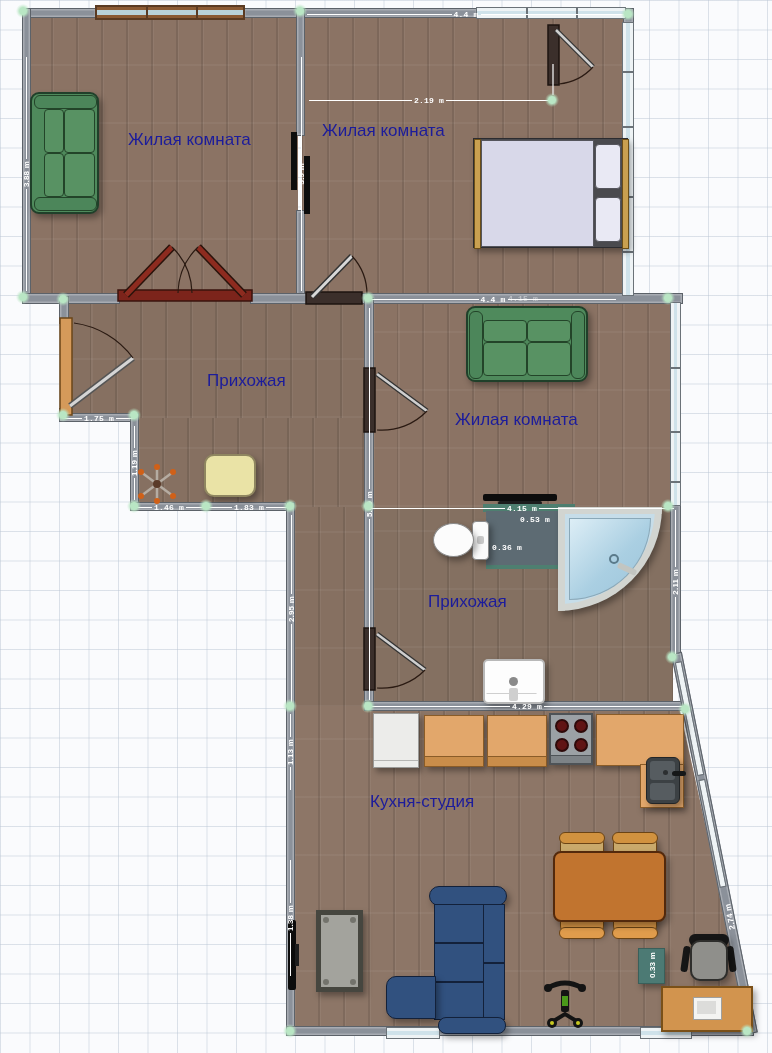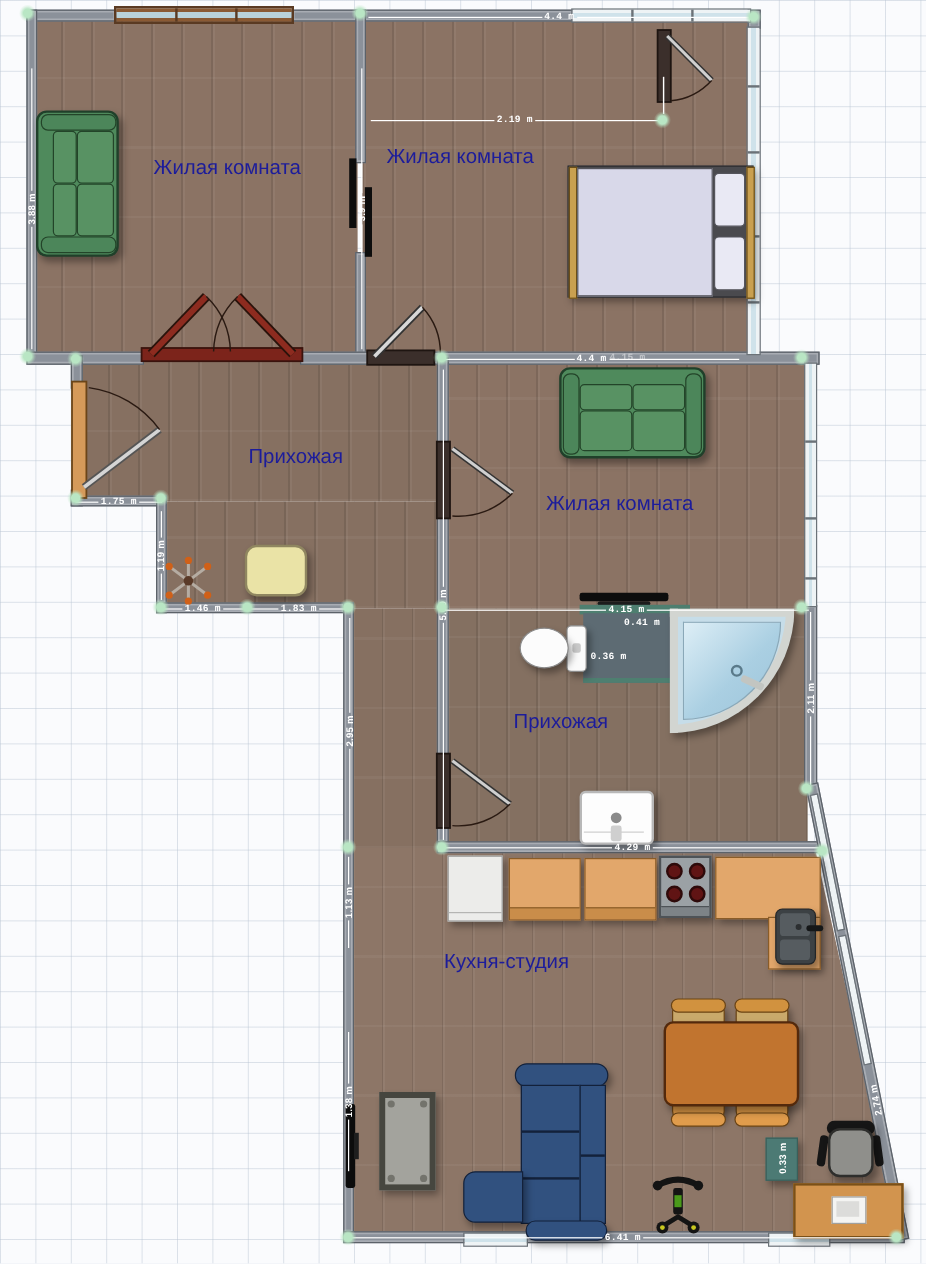--- a/index.html
+++ b/index.html
@@ -341,36 +341,33 @@
   </div>
   <div class="dimh" style="left:207px;top:502px;width:84px;">
     <span class="htxt">1.83 m</span>
   </div>
   <div class="dimv" style="left:286px;top:513px;height:192px;">
     <span class="vtxt">2.95 m</span>
   </div>
   <div class="dimh" style="left:368px;top:503px;width:308px;">
     <span class="htxt">4.15 m</span>
   </div>
-  <span class="dimtext" style="left:520px;top:515px;">0.41 m</span>
+  <span class="dimtext" style="left:520px;top:515px;">0.53 m</span>
   <span class="dimtext" style="left:492px;top:543px;text-align:right;">0.36 m</span>
   <div class="dimv" style="left:670px;top:508px;height:148px;">
     <span class="vtxt">2.11 m</span>
   </div>
   <div class="dimh" style="left:368px;top:701px;width:318px;">
     <span class="htxt">4.29 m</span>
   </div>
   <div class="dimv" style="left:285px;top:712px;height:80px;">
     <span class="vtxt">1.13 m</span>
   </div>
   <div class="dimv" style="left:285px;top:858px;height:120px;">
     <span class="vtxt">1.38 m</span>
-  </div>
-  <div class="dimh" style="left:290px;top:1026px;width:458px;">
-    <span class="htxt">6.41 m</span>
   </div>
 
   <span class="room-label" style="left:128px;top:130px;">Жилая комната</span>
   <span class="room-label" style="left:322px;top:121px;">Жилая комната</span>
   <span class="room-label" style="left:207px;top:371px;">Прихожая</span>
   <span class="room-label" style="left:455px;top:410px;">Жилая комната</span>
   <span class="room-label" style="left:428px;top:592px;">Прихожая</span>
   <span class="room-label" style="left:370px;top:792px;">Кухня-студия</span>
 
   <div class="handle" style="left:16px;top:4px;"></div>

